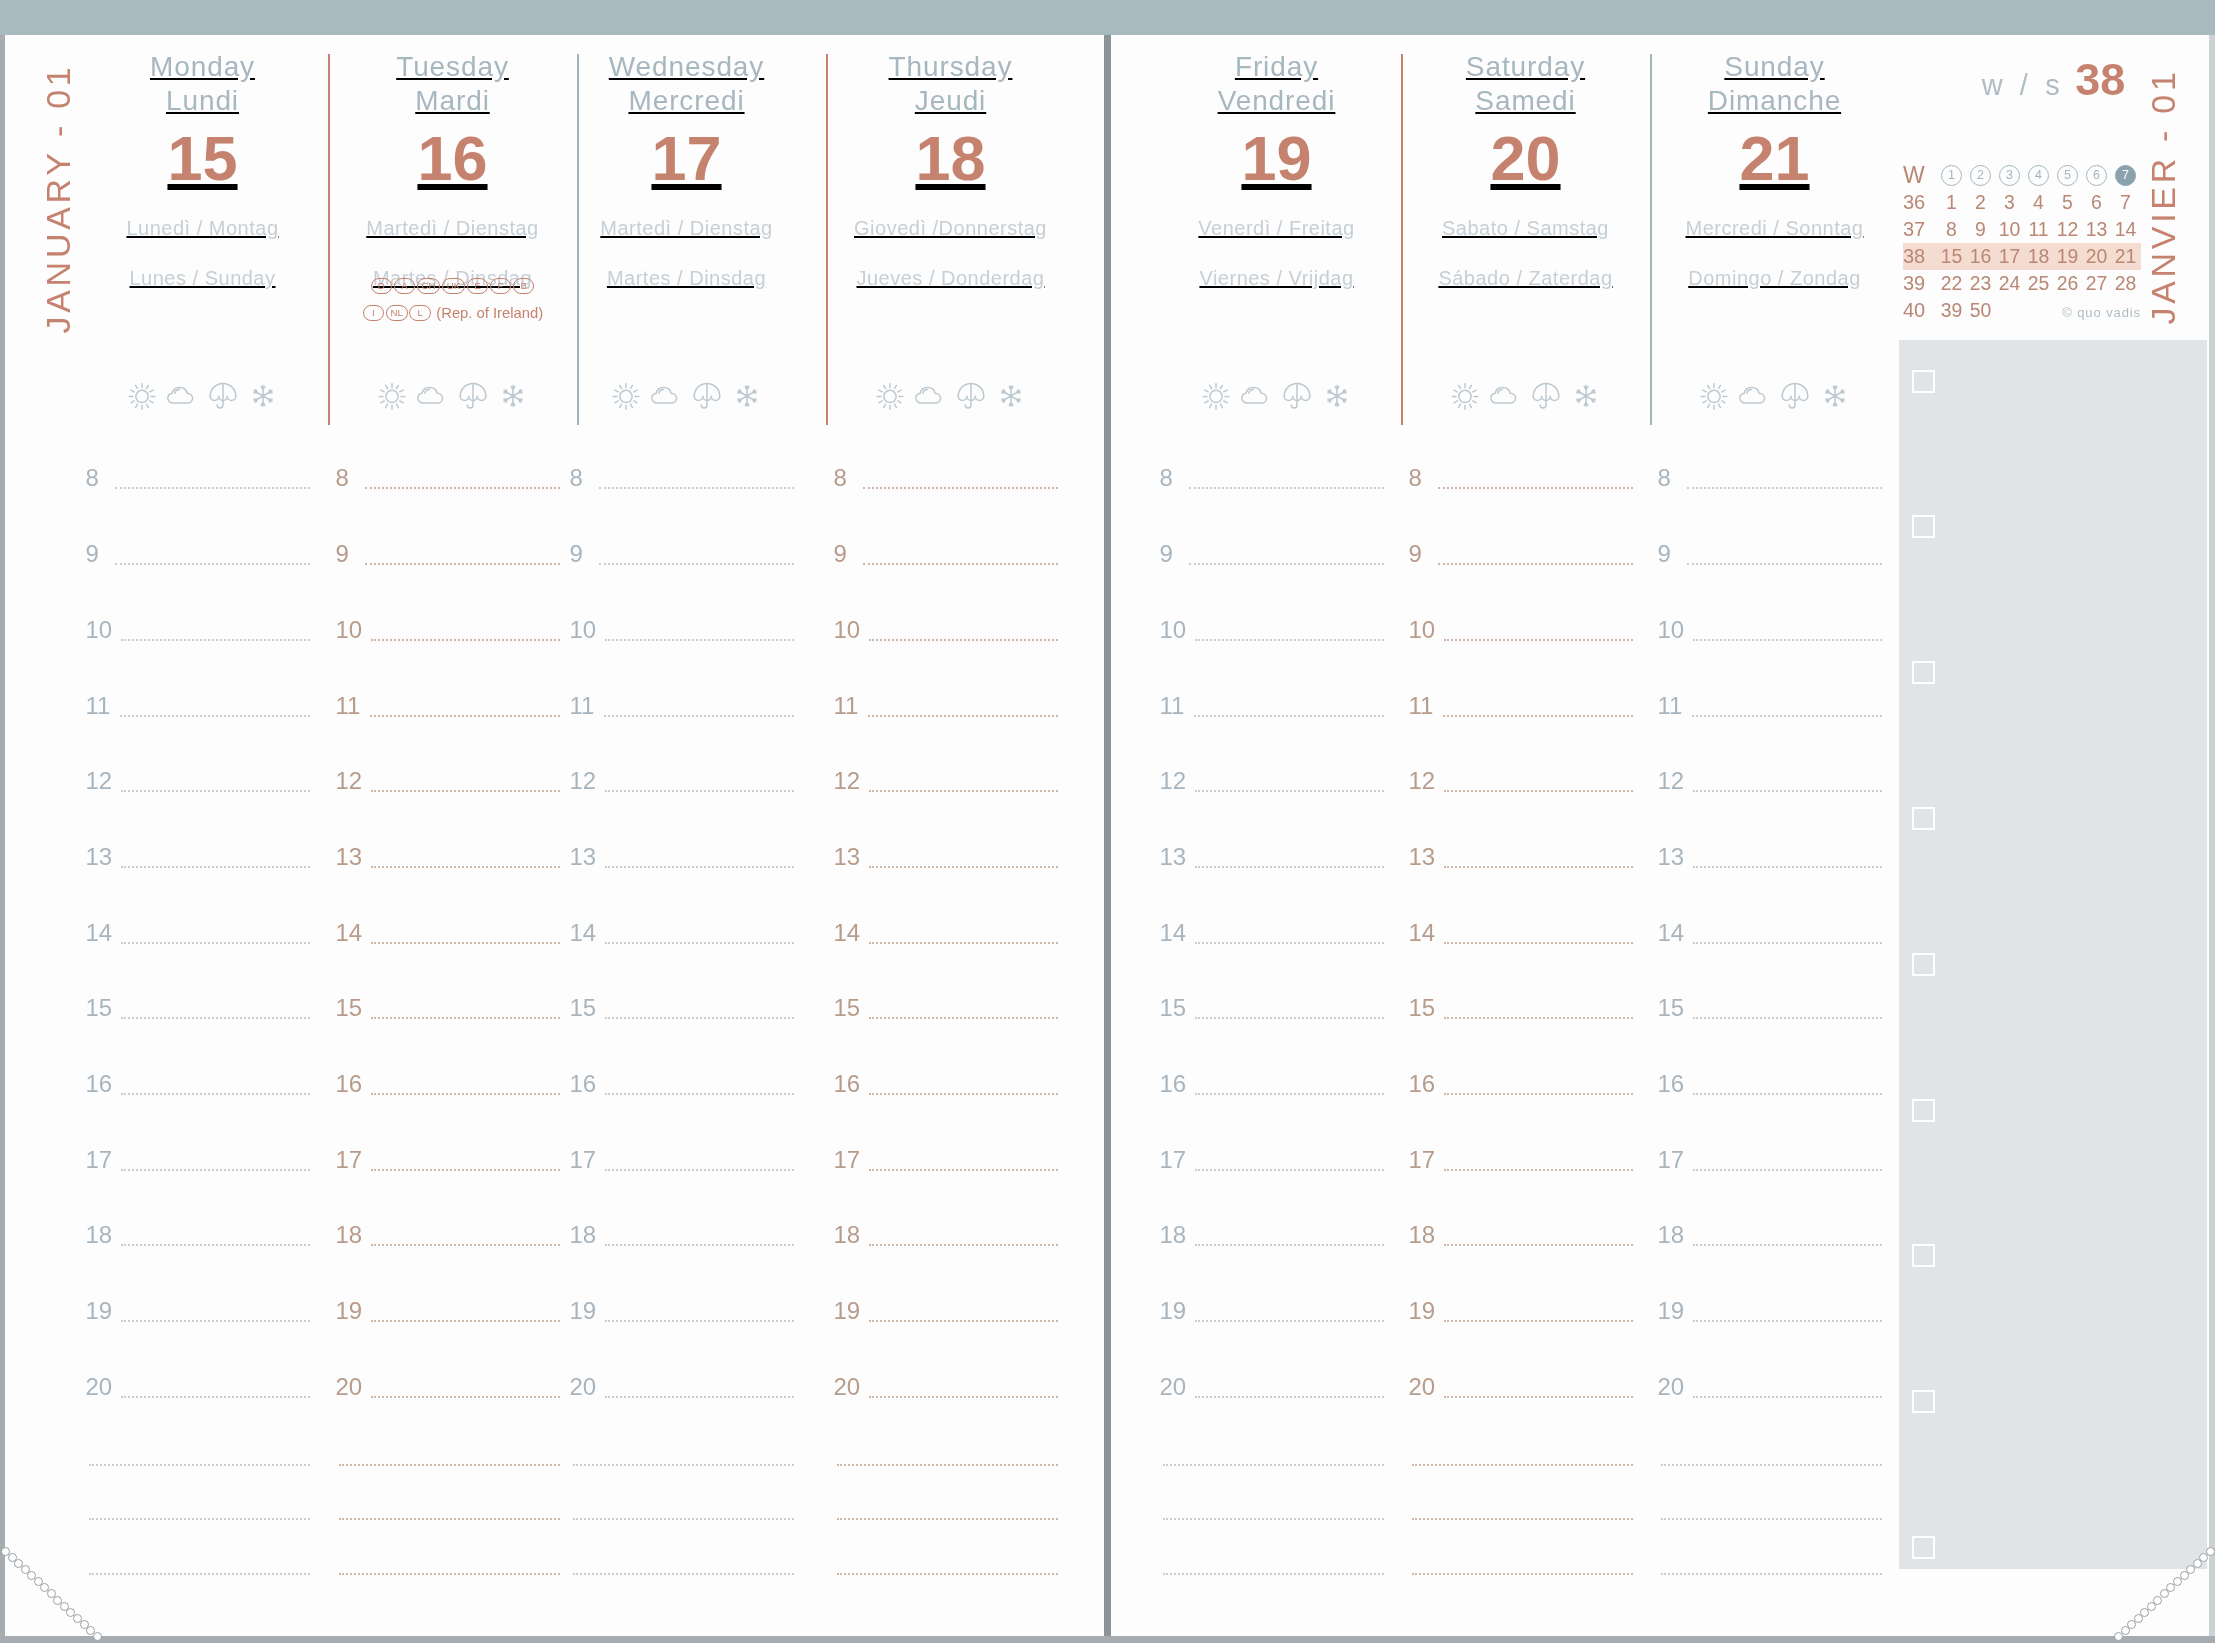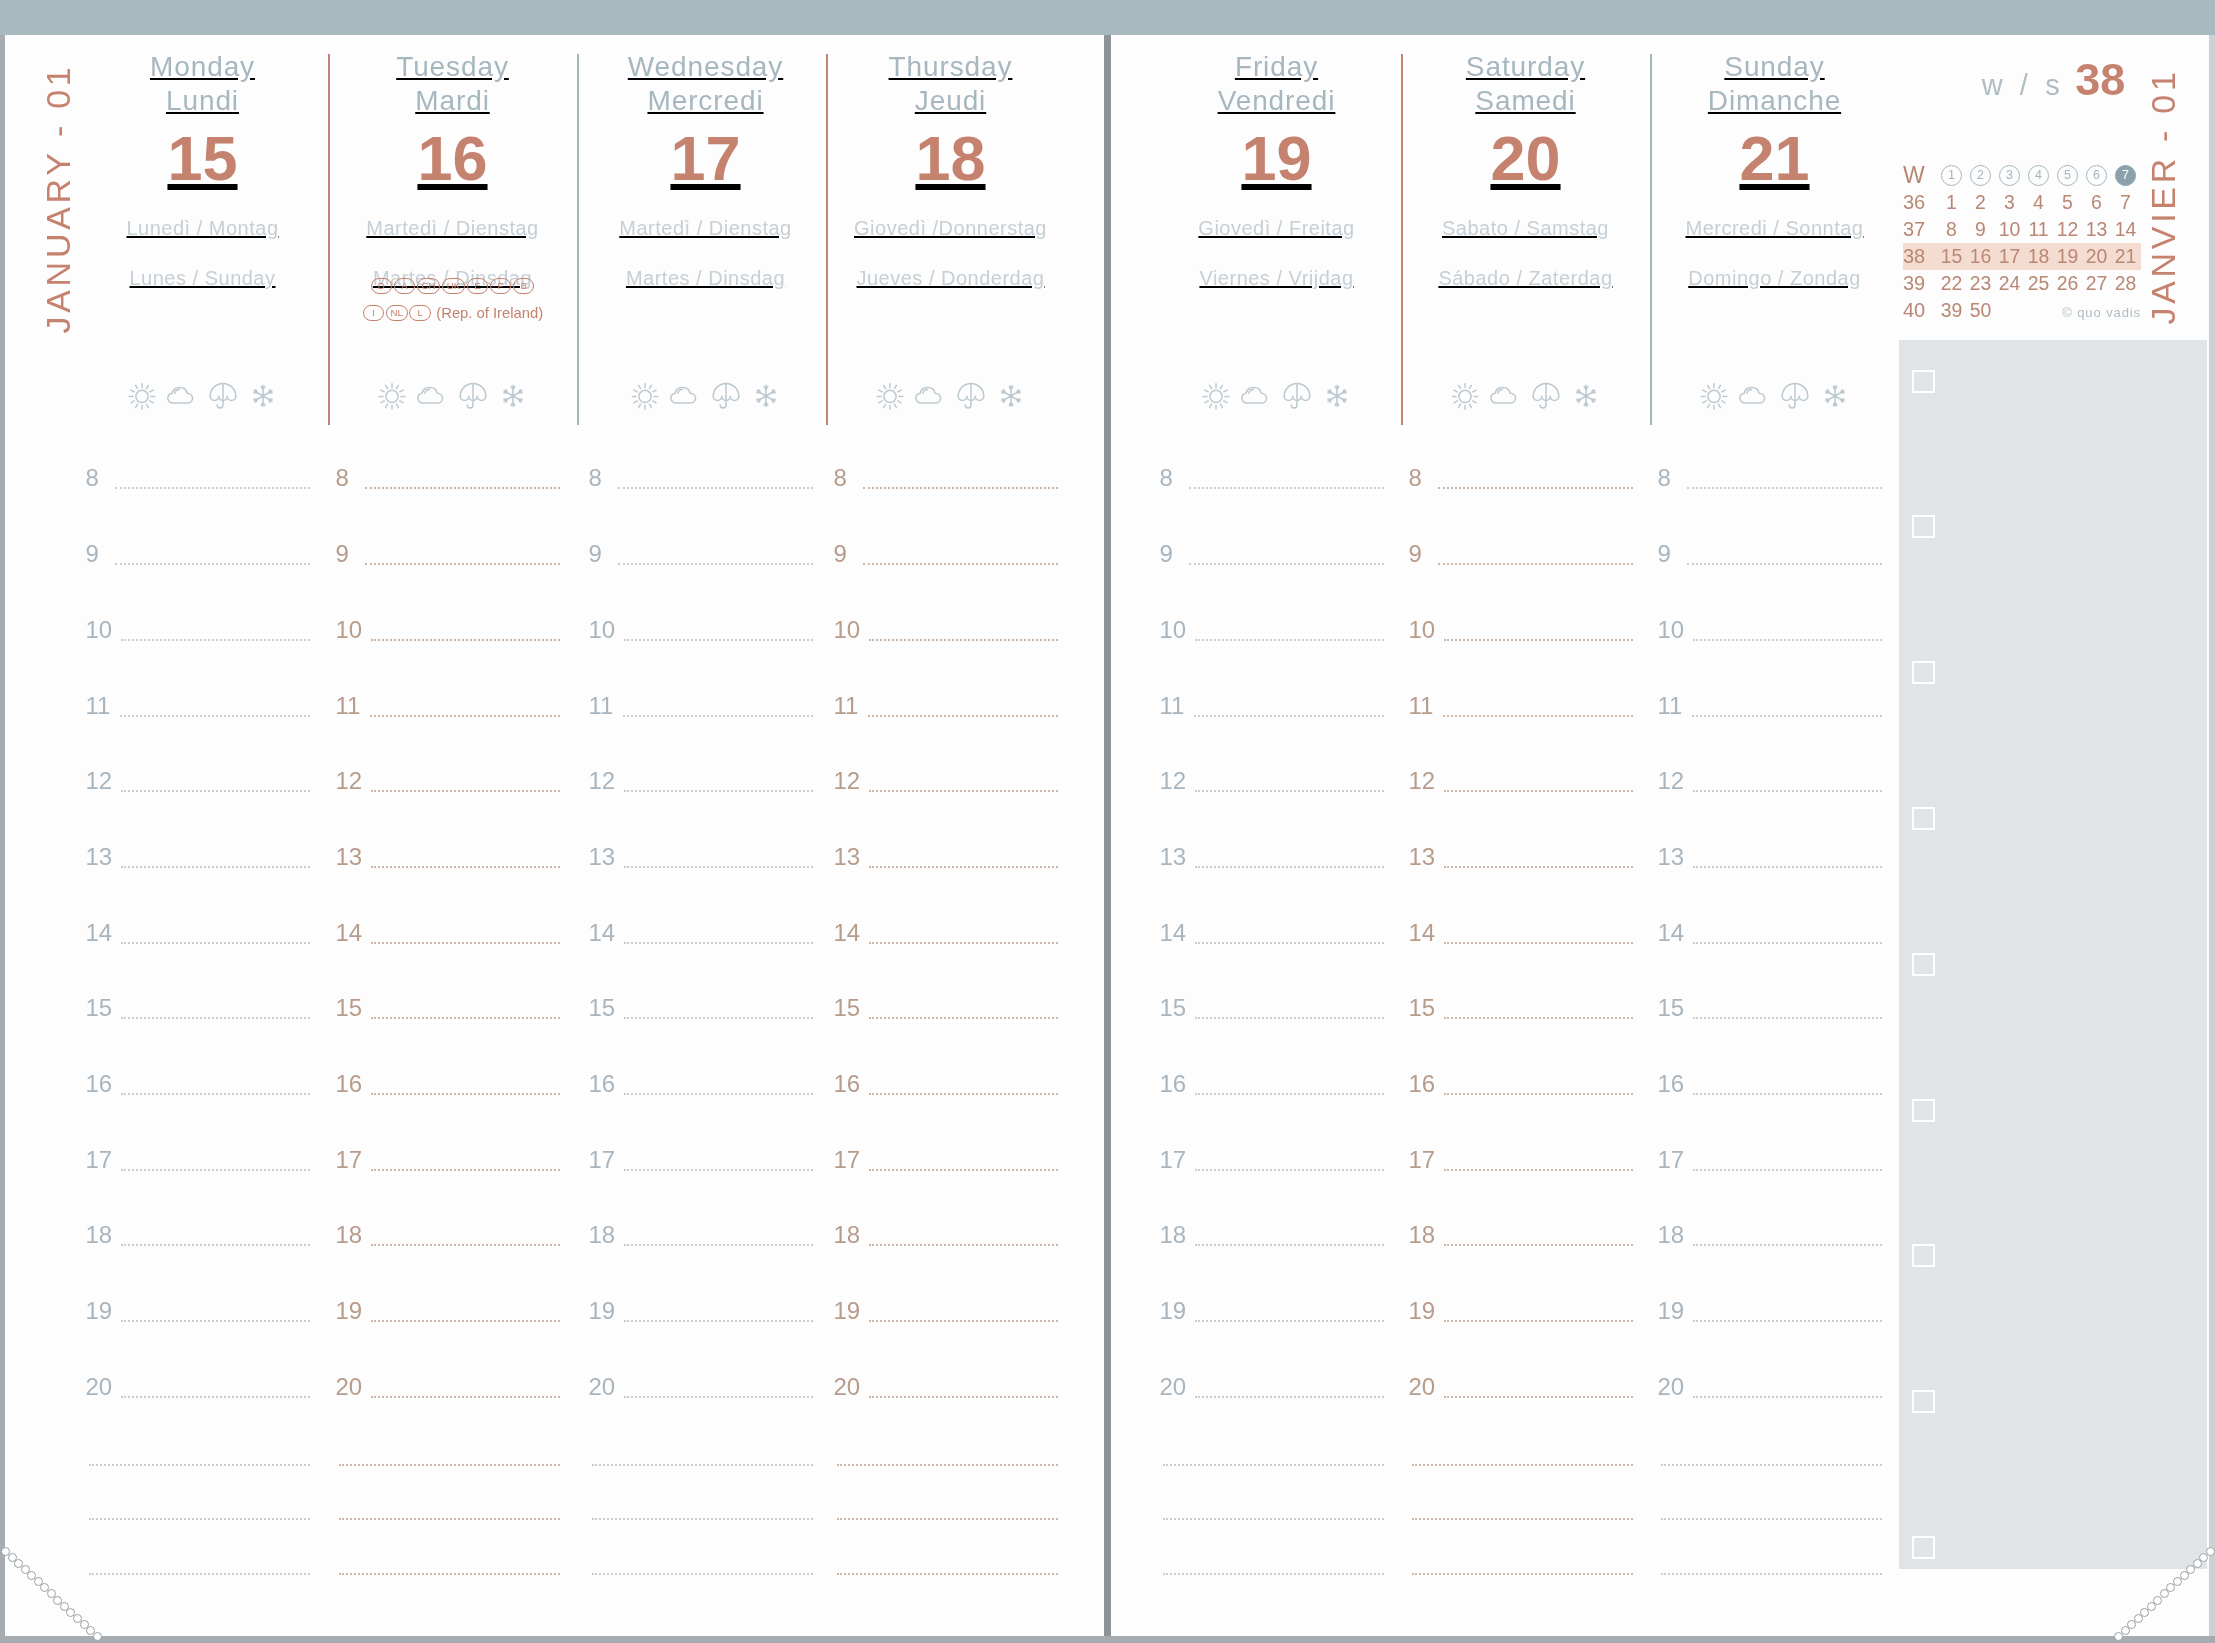--- a/index.html
+++ b/index.html
@@ -286,21 +286,21 @@
         <div class="xrow" style="top: 1402px;">
           <span class="hline"></span>
         </div>
         <div class="xrow" style="top: 1456px;">
           <span class="hline"></span>
         </div>
         <div class="xrow" style="top: 1511px;">
           <span class="hline"></span>
         </div>
       </div>
-      <div class="daycol tone-gray" style="left: 581px;">
+      <div class="daycol tone-gray" style="left: 562px;">
         <div class="dhead">
           <div class="den">Wednesday</div>
           <div class="dfr">Mercredi</div>
           <div class="ddate">17</div>
           <div class="dlang">Martedì / Dienstag</div>
           <div class="dlang">Martes / Dinsdag</div>
         </div>
         <div class="wicons">
           <span class="wicon"><svg width="34" height="37" viewBox="0 0 36 36">
               <circle cx="18" cy="19" r="6.5"></circle>
@@ -489,21 +489,21 @@
         </div>
         <div class="xrow" style="top: 1511px;">
           <span class="hline"></span>
         </div>
       </div>
       <div class="daycol tone-gray" style="left: 1152px;">
         <div class="dhead">
           <div class="den">Friday</div>
           <div class="dfr">Vendredi</div>
           <div class="ddate">19</div>
-          <div class="dlang">Giovedì / Freitag</div>
+          <div class="dlang">Venerdì / Freitag</div>
           <div class="dlang">Viernes / Vrijdag</div>
         </div>
         <div class="wicons">
           <span class="wicon"><svg width="34" height="37" viewBox="0 0 36 36">
               <circle cx="18" cy="19" r="6.5"></circle>
               <line x1="27.5" y1="19" x2="31.5" y2="19"></line>
               <line x1="26.22724133595217" y1="23.75" x2="29.691342951089922" y2="25.75"></line>
               <line x1="22.75" y1="27.227241335952165" x2="24.75" y2="30.691342951089922"></line>
               <line x1="18" y1="28.5" x2="18" y2="32.5"></line>
               <line x1="13.250000000000002" y1="27.22724133595217" x2="11.250000000000004" y2="30.691342951089922"></line>

